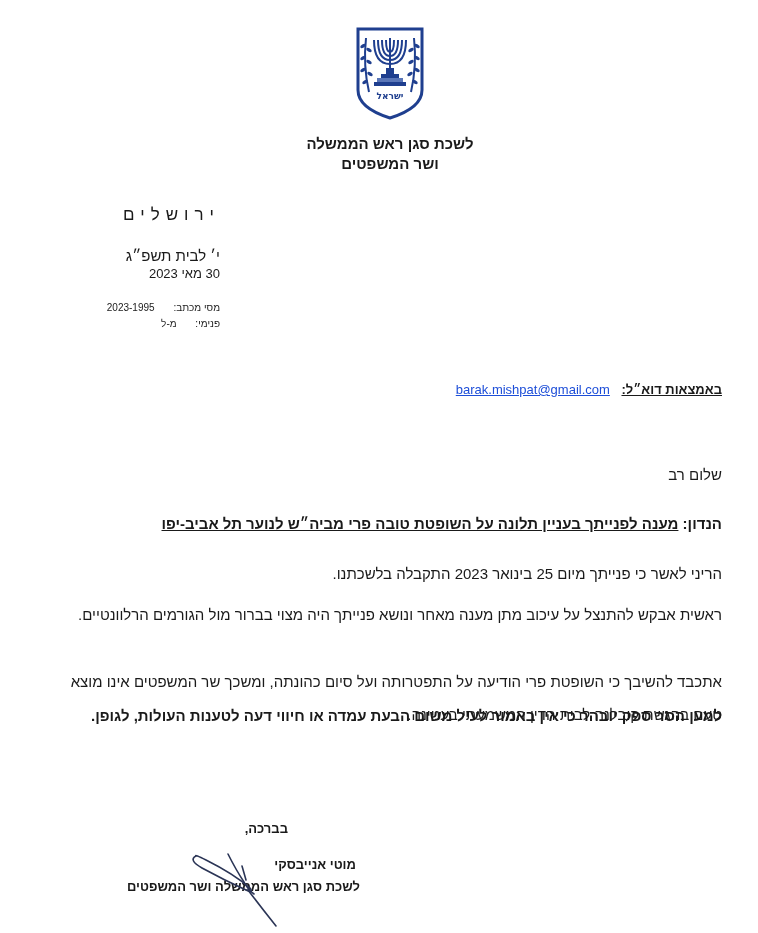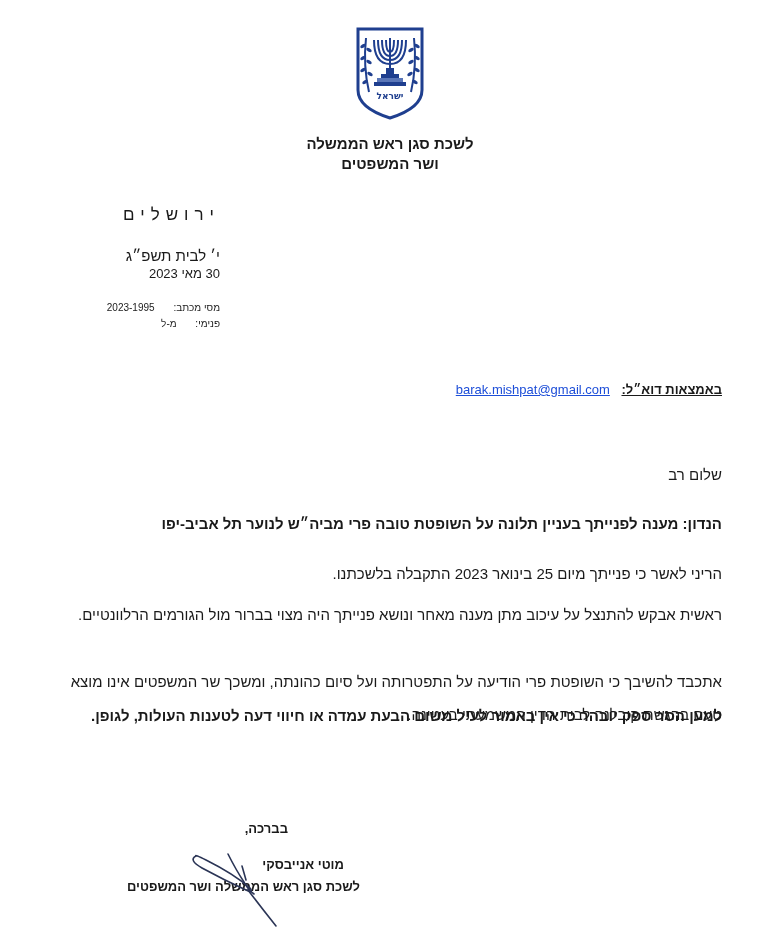--- a/index.html
+++ b/index.html
@@ -83,21 +83,21 @@
       font-size: 15px;
     }
 
     #subject {
       right: 36px; top: 514px; width: 640px;
       text-align: right;
       font-weight: bold;
       font-size: 15px;
       line-height: 20px;
     }
-    #subject .subject-text { }
+    #subject .subject-text { text-decoration: underline; }
 
     .para {
       right: 36px; width: 680px;
       text-align: right;
       font-size: 15px;
       line-height: 33px;
     }
     #p1 { top: 557px; }
     #p2 { top: 598px; }
     #p3 { top: 665px; }
@@ -105,21 +105,21 @@
 
     
     #closing {
       left: 90px; top: 818px; width: 270px;
       text-align: right;
       font-weight: bold;
       font-size: 13px;
       line-height: 22px;
     }
     #closing .regards { margin-right: 72px; }
-    #closing .name { margin-right: 16px; margin-top: 14px; }
+    #closing .name { margin-right: 4px; margin-top: 14px; }
     #signature {
       left: 184px; top: 850px; width: 110px; height: 80px;
     }
   </style>
 </head>
 <body>
 
 <div id="emblem" class="abs">
   <svg width="70" height="94" viewBox="0 0 70 94">
     <path d="M3 3 H67 V64 Q67 82 35 92 Q3 82 3 64 Z" fill="#fff" stroke="#1f3f8f" stroke-width="3"></path>

